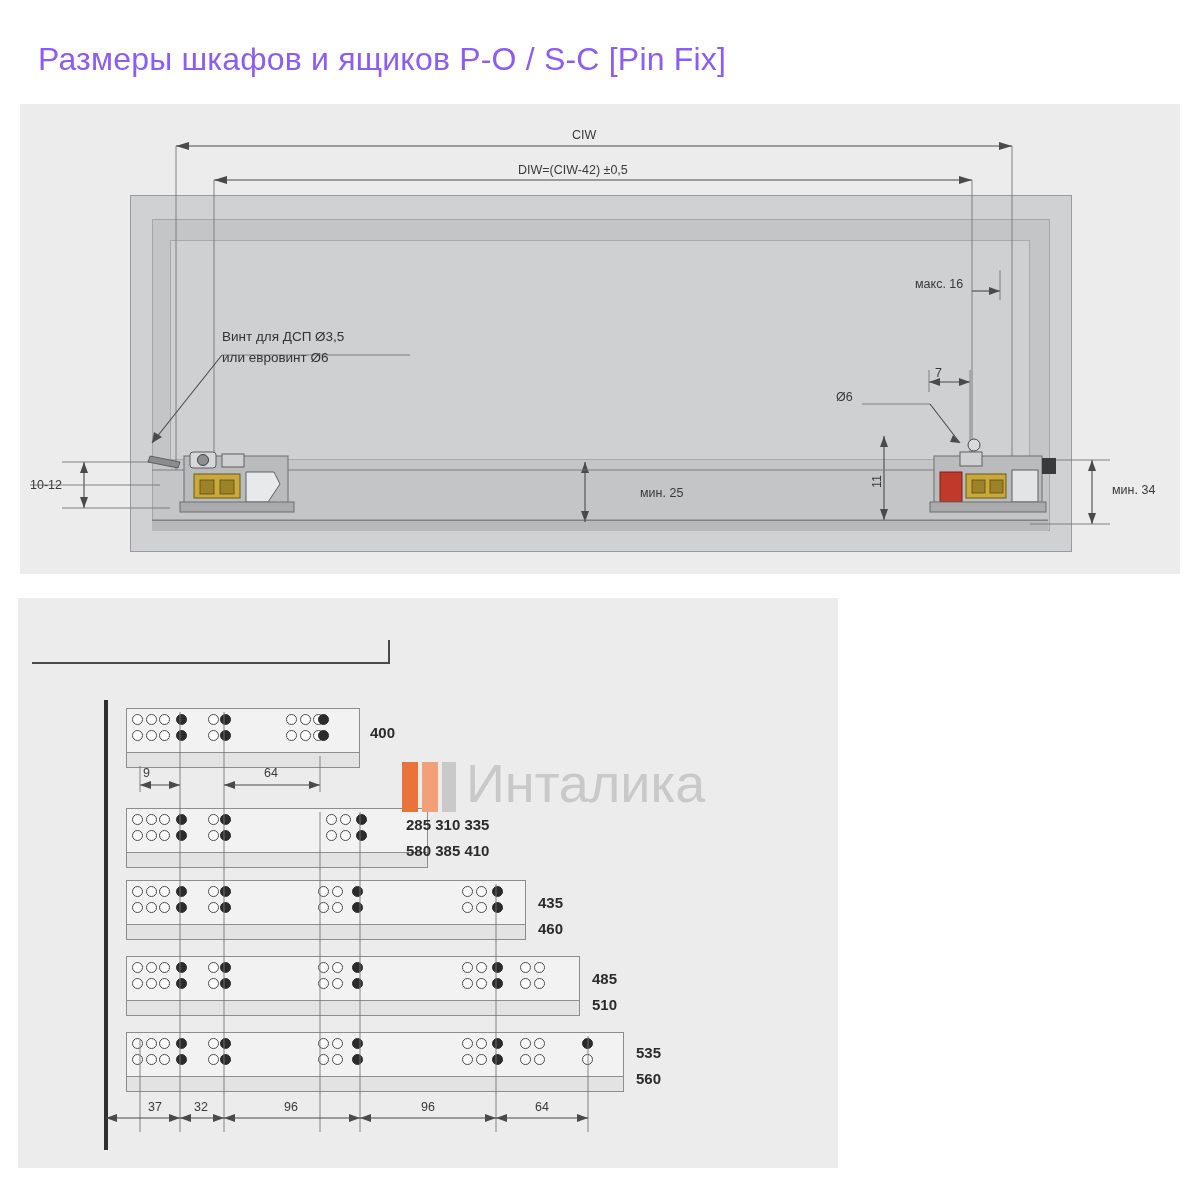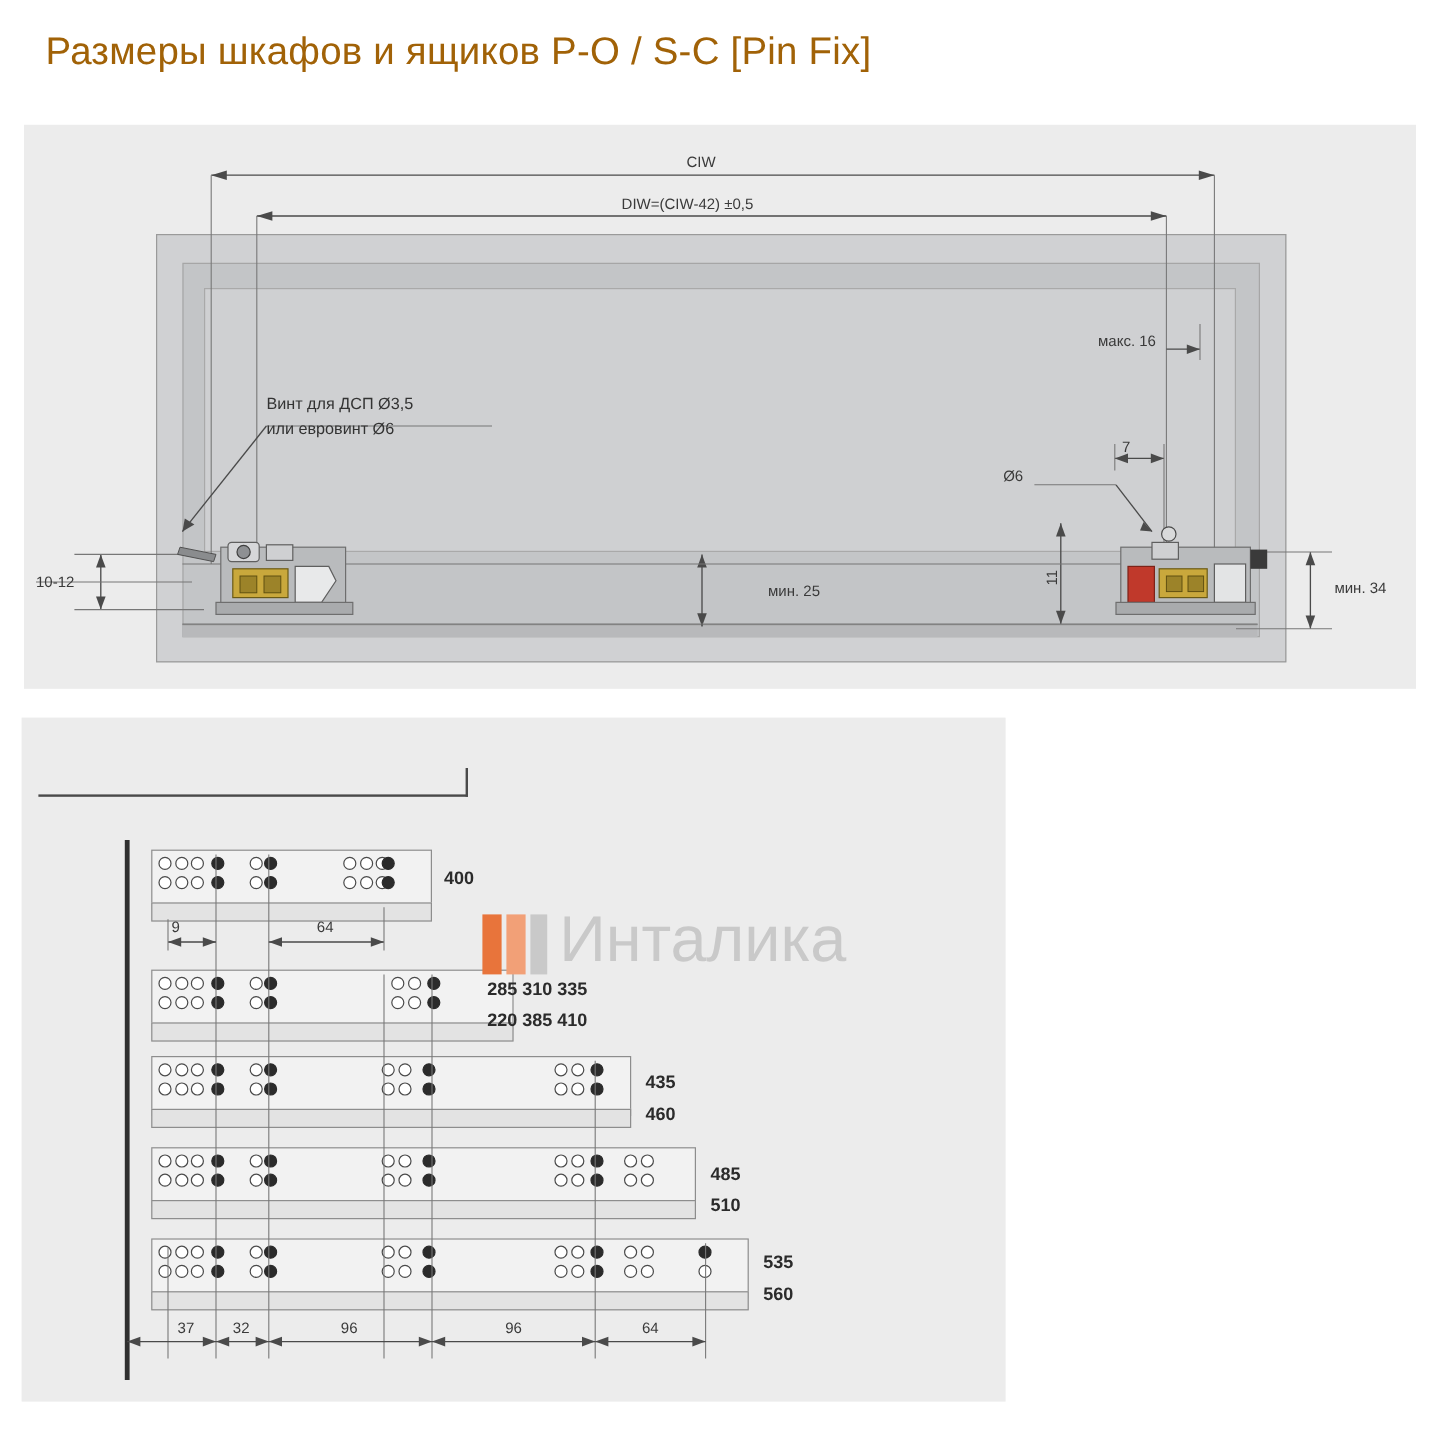--- a/index.html
+++ b/index.html
@@ -1,19 +1,19 @@
 <!DOCTYPE html>
 <html><head>
 <meta charset="utf-8">
 <style>
   html,body{margin:0;padding:0;background:#ffffff;}
   body{width:1200px;height:1200px;font-family:"Liberation Sans",sans-serif;color:#3c3c3c;position:relative;overflow:hidden;}
   .page{position:absolute;left:0;top:0;width:1200px;height:1200px;}
 
-  .title{position:absolute;left:38px;top:24px;font-size:32px;color:#a16207;letter-spacing:0.2px;}
+  .title{position:absolute;left:38px;top:41px;font-size:32px;color:#8b5cf6;letter-spacing:0.2px;}
 
   
   .panel-top{position:absolute;left:20px;top:104px;width:1160px;height:470px;background:#ececec;}
   .panel-bottom{position:absolute;left:18px;top:598px;width:820px;height:570px;background:#ececec;}
 
   
   .cab-outer{position:absolute;left:130px;top:195px;width:940px;height:355px;background:#d0d1d3;border:1px solid #9a9a9a;}
   .cab-inner{position:absolute;left:152px;top:219px;width:896px;height:310px;background:#c3c5c7;border:1px solid #a6a6a6;}
   .cab-inner2{position:absolute;left:170px;top:240px;width:858px;height:218px;background:#cfd0d2;border:1px solid #a9a9a9;}
 
@@ -170,21 +170,21 @@
 
   <div class="vbar" style="left:104px;top:700px;width:4px;height:450px;"></div>
 
   <div class="drawer" style="left:126px;top:708px;width:232px;height:48px;"></div>
   <div class="drawer-lip" style="left:126px;top:752px;width:232px;height:14px;"></div>
   <div class="szlbl" style="left:370px;top:724px;">400</div>
 
   <div class="drawer" style="left:126px;top:808px;width:300px;height:48px;"></div>
   <div class="drawer-lip" style="left:126px;top:852px;width:300px;height:14px;"></div>
   <div class="szlbl" style="left:406px;top:816px;">285  310  335</div>
-  <div class="szlbl" style="left:406px;top:842px;">220  385  410</div>
+  <div class="szlbl" style="left:406px;top:842px;">580  385  410</div>
 
   <div class="drawer" style="left:126px;top:880px;width:398px;height:48px;"></div>
   <div class="drawer-lip" style="left:126px;top:924px;width:398px;height:14px;"></div>
   <div class="szlbl" style="left:538px;top:894px;">435</div>
   <div class="szlbl" style="left:538px;top:920px;">460</div>
 
   <div class="drawer" style="left:126px;top:956px;width:452px;height:48px;"></div>
   <div class="drawer-lip" style="left:126px;top:1000px;width:452px;height:14px;"></div>
   <div class="szlbl" style="left:592px;top:970px;">485</div>
   <div class="szlbl" style="left:592px;top:996px;">510</div>

